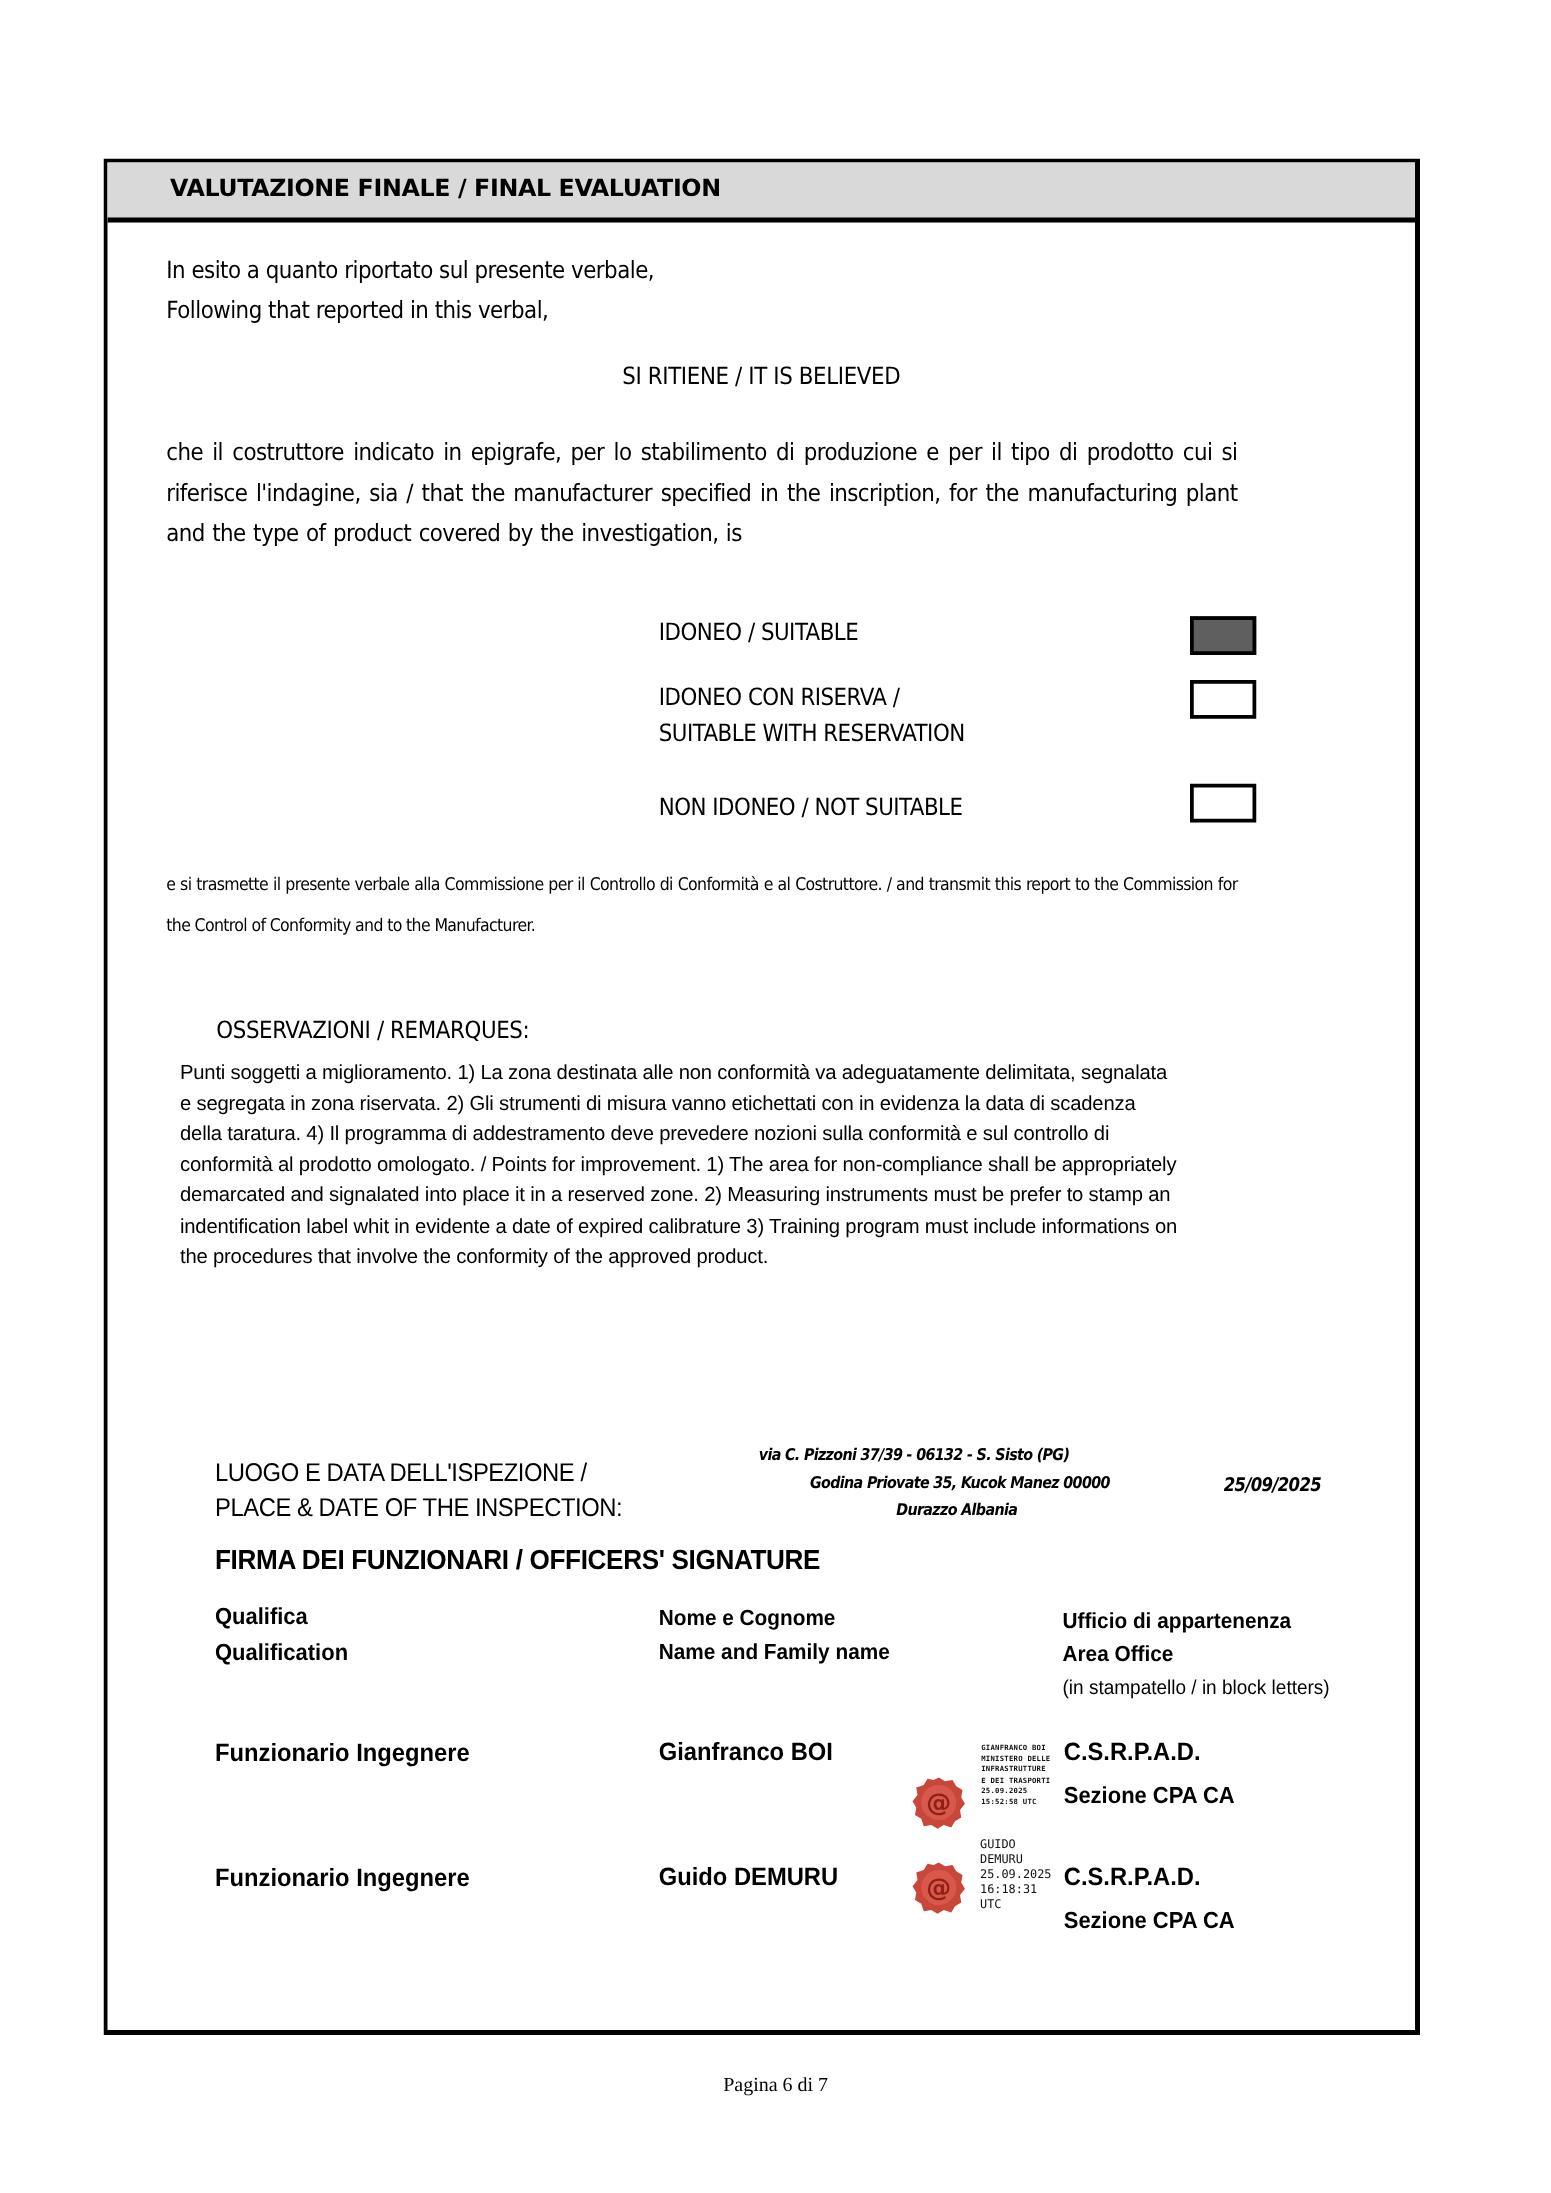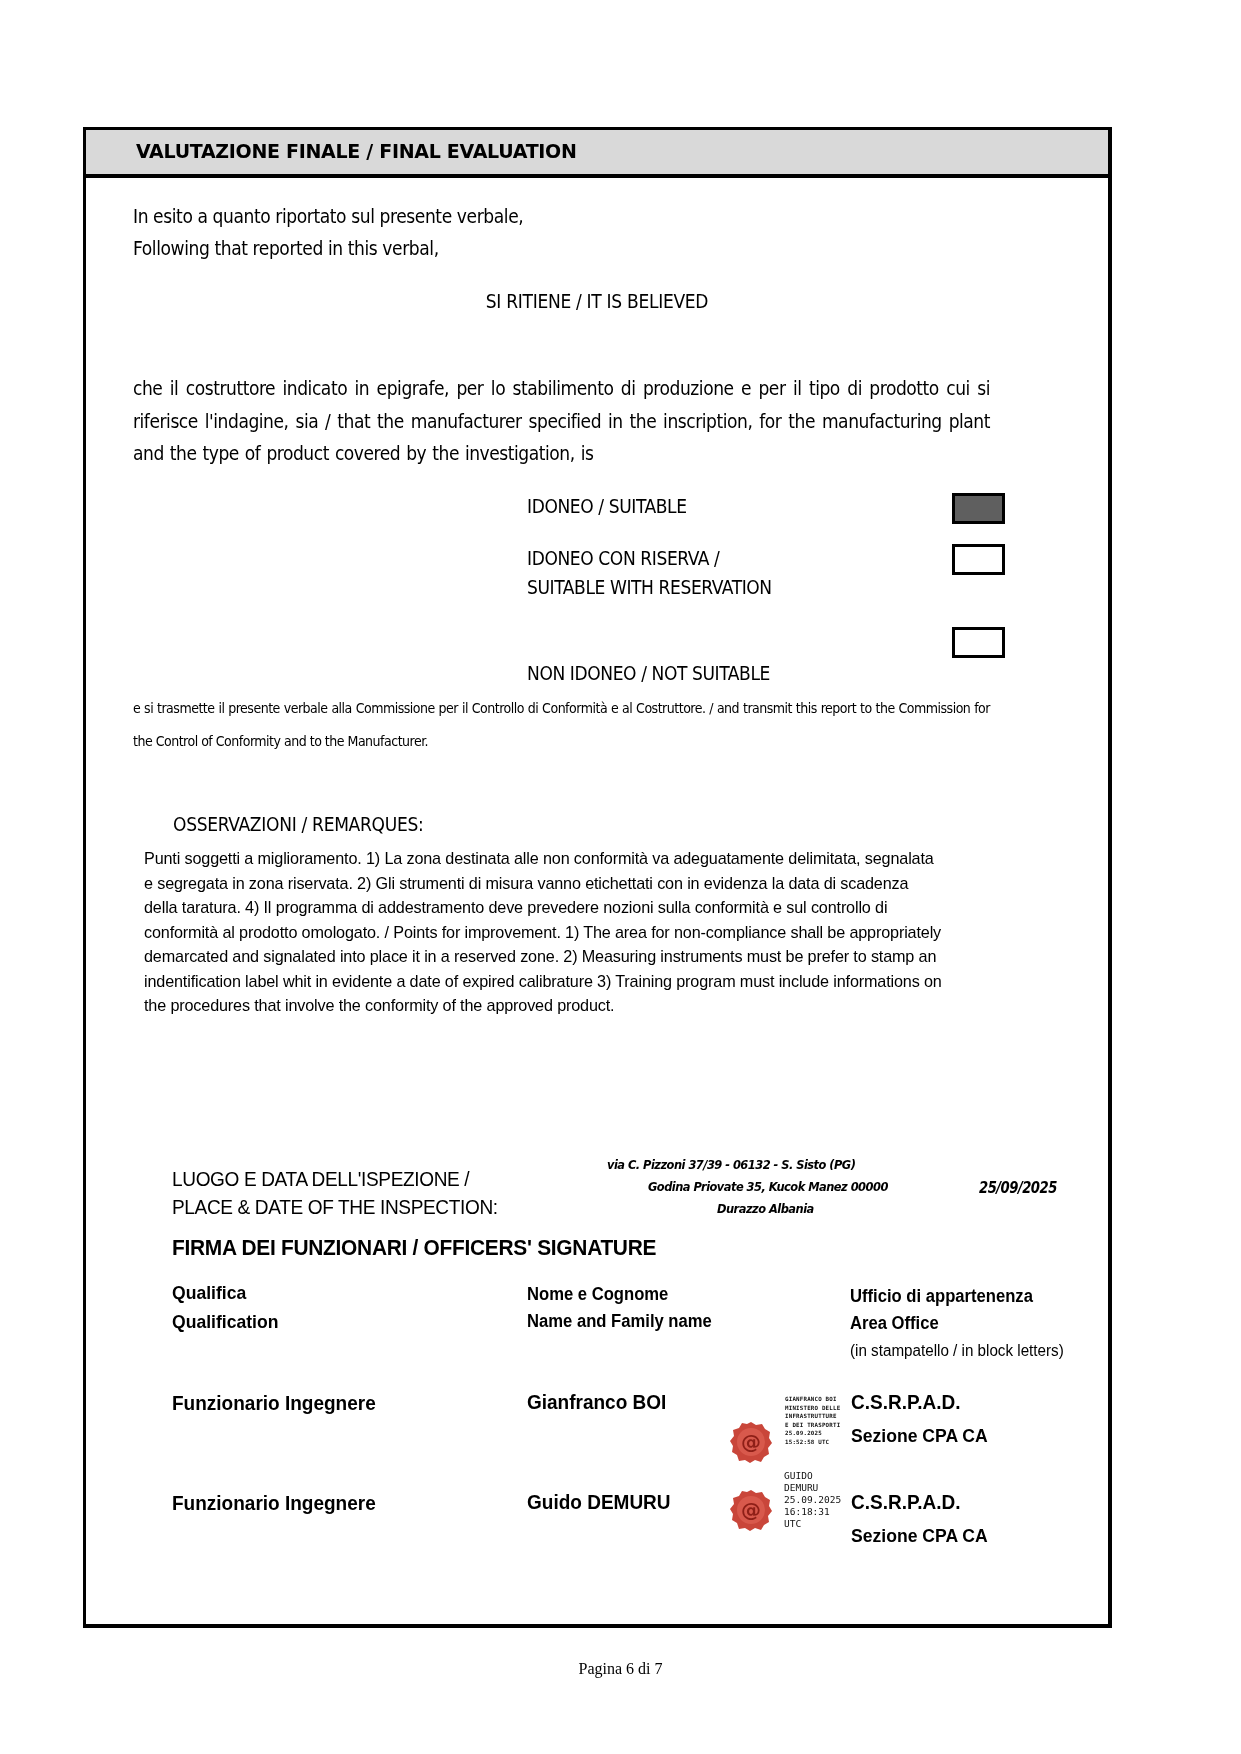--- a/index.html
+++ b/index.html
@@ -1,39 +1,40 @@
 <!DOCTYPE html>
 <html><head>
   <meta charset="utf-8">
   <style>
     html, body { margin: 0; padding: 0; background: #ffffff; }
     body { width: 1241px; height: 1754px; position: relative; overflow: hidden; color: #000; }
     .frame {
       position: absolute; left: 83px; top: 127px; width: 1022px; height: 1494px;
       border: 3px solid #000; border-right-width: 4px; border-bottom-width: 4px;
       box-sizing: content-box;
+      padding-left: 24px;
     }
     .hdr {
       position: absolute; left: 0; top: 0; right: 0; height: 44px;
       background: #d9d9d9; border-bottom: 4px solid #000;
     }
     .hdr-title {
       position: absolute; left: 50px; top: 10px;
       font-family: "DejaVu Sans", sans-serif; font-weight: bold; font-size: 19px; letter-spacing: -0.3px;
     }
     .cal {
       font-family: "DejaVu Sans Condensed", "DejaVu Sans", sans-serif; font-weight: normal;
       font-stretch: condensed;
     }
     .abs { position: absolute; }
     .intro { left: 47px; top: 70px; font-size: 19px; line-height: 32px; letter-spacing: -0.4px; }
     .believed { left: 0; right: 0; top: 160px; text-align: center; font-size: 19px; letter-spacing: -0.3px; }
     .para {
       left: 47px; width: 857px; top: 216px; font-size: 19px; line-height: 32.5px; text-align: justify;
-      letter-spacing: -0.45px; word-spacing: 1px; margin-top: 26px;
+      letter-spacing: -0.45px; word-spacing: 1px;
     }
     .opt { left: 441px; font-size: 19px; letter-spacing: -0.4px; line-height: 29px; }
     .box {
       position: absolute; left: 866px; width: 47px; height: 25px; border: 3px solid #000; background: #fff;
     }
     .box.checked { background: #5f5f5f; }
     .para2 {
       left: 47px; width: 857px; top: 562px; font-size: 14px; line-height: 32.5px; text-align: justify;
       letter-spacing: -0.5px;
     }
@@ -85,21 +86,21 @@
 
   <div class="abs cal opt" style="top:362px;">IDONEO / SUITABLE</div>
   <div class="box checked" style="top:363px;"></div>
 
   <div class="abs cal opt" style="top:414px;">
     <div>IDONEO CON RISERVA /</div>
     <div>SUITABLE WITH RESERVATION</div>
   </div>
   <div class="box" style="top:414px;"></div>
 
-  <div class="abs cal opt" style="top:529px;">NON IDONEO / NOT SUITABLE</div>
+  <div class="abs cal opt" style="top:502px;">NON IDONEO / NOT SUITABLE</div>
   <div class="box" style="top:497px;"></div>
 
   <div class="abs cal para2">e si trasmette il presente verbale alla Commissione per il  Controllo di Conformità e al Costruttore. / and transmit this report to the Commission for the Control of Conformity and to the Manufacturer.</div>
 
   <div class="abs cal obs-title">OSSERVAZIONI / REMARQUES:</div>
   <div class="abs obs-text">
     <div>Punti  soggetti a miglioramento. 1) La zona destinata alle non conformità va adeguatamente delimitata, segnalata</div>
     <div>e  segregata in zona riservata. 2) Gli strumenti di misura vanno etichettati con in evidenza la data di scadenza</div>
     <div>della taratura. 4) Il programma di addestramento deve prevedere nozioni sulla conformità e sul controllo di</div>
     <div>conformità al prodotto omologato. / Points for improvement. 1) The area for non-compliance shall be appropriately</div>

